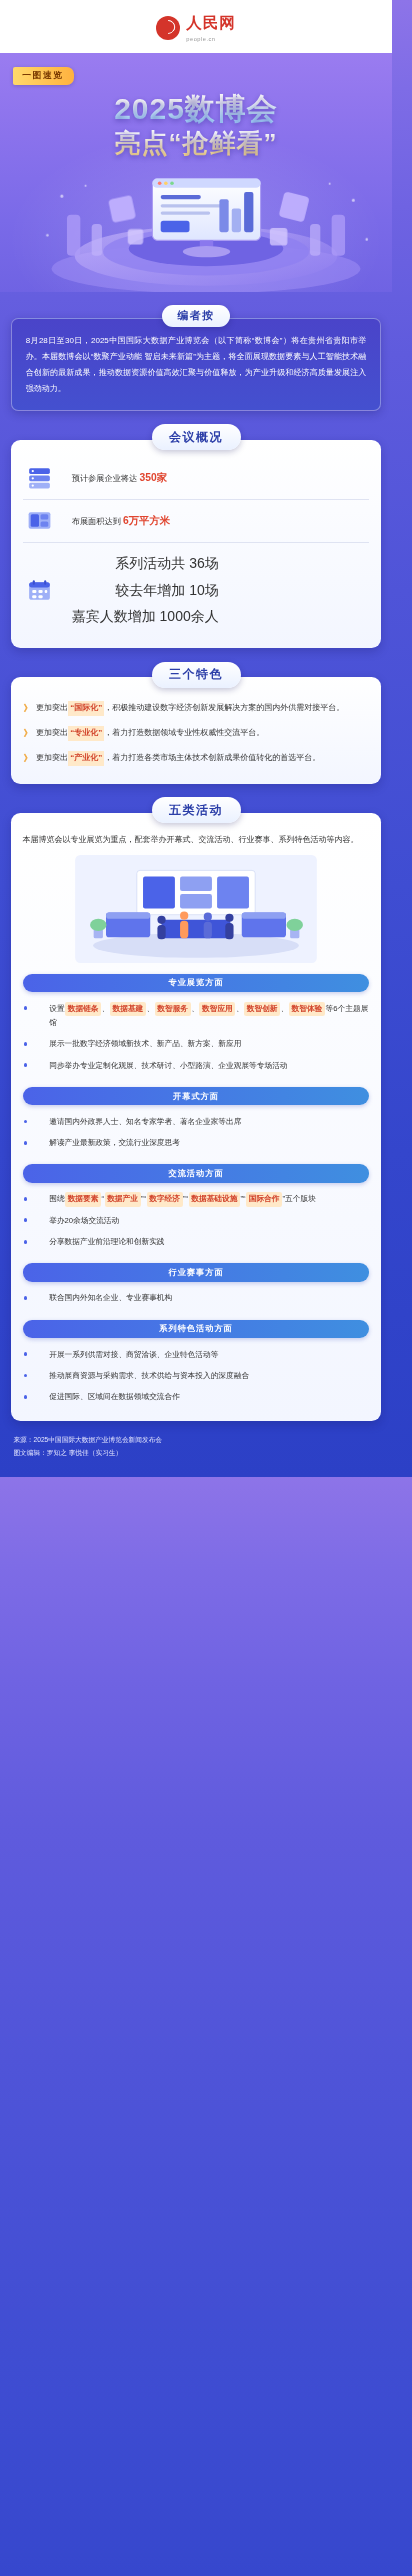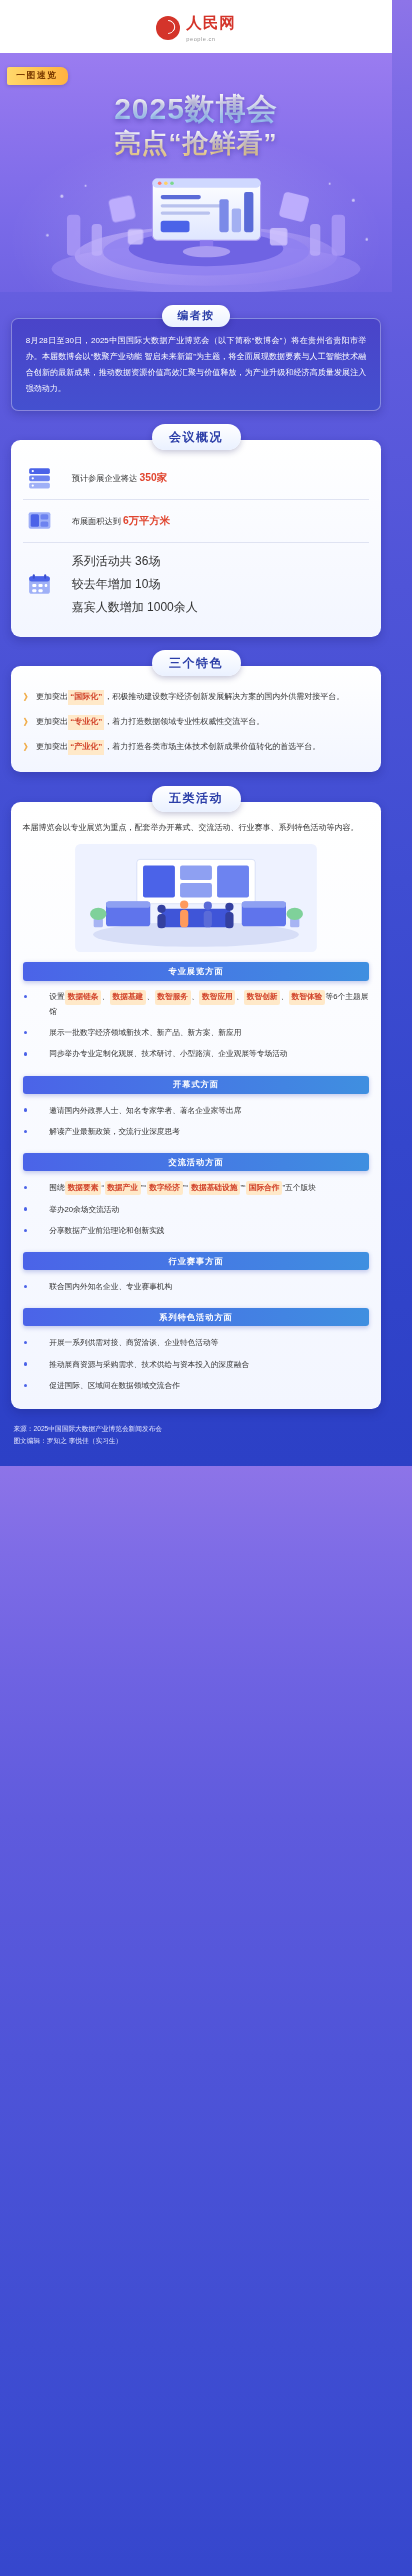--- a/index.html
+++ b/index.html
@@ -37,21 +37,21 @@
   .hero {
     position: relative;
     padding: 13.4px 0 0 0;
     background:
       radial-gradient(ellipse 268px 155px at 50% 78%, rgba(255,255,255,0.16), rgba(255,255,255,0) 70%),
       linear-gradient(180deg, #9a7cf0 0%, #8a72ec 35%, #7a6ae8 70%, #6f63e3 100%);
     overflow: hidden;
   }
   .ribbon {
     display: inline-block;
-    margin-left: 7px;
+    margin-left: 13px;
     background: linear-gradient(90deg, #ffd86b, #ffb23f);
     color: #7a3a00;
     font-size: 8.8px; font-weight: bold; letter-spacing: 1.5px;
     padding: 3.1px 10.3px 3.1px 9.3px;
     border-radius: 2.1px 7.2px 7.2px 2.1px;
     box-shadow: 0 1px 4.1px rgba(0,0,0,0.18);
   }
   .hero-title { text-align: center; margin-top: 7.2px; padding: 0 10.3px; }
   .hero-title .l1 {
     font-size: 30px; font-weight: bold; letter-spacing: 1px; line-height: 1.1;
@@ -102,40 +102,40 @@
     padding: 14.4px 13.4px 12.4px 13.4px;
     font-size: 8px; line-height: 2.0; color: #fff; text-align: justify;
     box-shadow: 0 2.6px 8.2px rgba(20,20,90,0.25);
   }
 
   
   .stat-row { display: flex; align-items: center; gap: 18px; padding: 5.7px 2.1px; }
   .stat-icon { width: 29px; height: 27px; flex: 0 0 29px; }
   .stat-text { font-size: 8.2px; color: #333; line-height: 1.7; }
   .stat-text .num { color: #e0452f; font-weight: bold; font-size: 10.3px; }
-  .stat-sub { font-size: 12px; color: #333; line-height: 1.9; }
+  .stat-sub { font-size: 14px; color: #333; line-height: 1.9; text-align: right; }
   .divider { height: 0.5px; background: #dfe3f2; margin: 2.1px 0; }
 
   
   .feat { display: flex; gap: 5.2px; padding: 5.2px 1px; align-items: flex-start; }
   .feat-chev { color: #f0a63a; font-size: 8.8px; font-weight: bold; line-height: 1.6; letter-spacing: -1.5px; flex: 0 0 auto;}
   .feat-txt { font-size: 8px; line-height: 1.85; color: #333; text-align: justify; }
   .hl-box {
     display: inline-block; background: #ffe9c9; color: #d2442b;
     border-radius: 0; padding: 0 2.1px; font-weight: bold;
   }
 
   
   .intro-text { font-size: 8px; line-height: 1.95; color: #333; text-align: justify; }
   .illus { margin: 8.2px 0 3.1px 0; display: flex; justify-content: center; }
   .subhead {
     display: block; text-align: center;
     background: linear-gradient(90deg, #4b63e8, #3f8fe0);
     color: #fff; font-size: 8.2px; font-weight: bold; letter-spacing: 1px;
-    padding: 3.6px 0; border-radius: 3px; margin: 10.3px 0 6.2px 0;
+    padding: 3.6px 0; border-radius: 9px; margin: 10.3px 0 6.2px 0;
     box-shadow: 0 1.5px 4.1px rgba(40,60,180,0.25);
     font-family: Liberation Mono, monospace;
   }
   .bullet { display: flex; gap: 22px; padding: 3.6px 1px; align-items: flex-start; }
   .dot { width: 3.6px; height: 3.6px; border-radius: 50%; background: #4b63e8; margin-top: 4.6px; flex: 0 0 3.6px; }
   .bullet-txt { font-size: 7.7px; line-height: 1.85; color: #333; text-align: justify; }
   .tag {
     display: inline-block; background: #ffe9c9; color: #d2442b;
     border-radius: 2.1px; padding: 0 2.6px; margin: 0 0.5px; font-weight: bold;
   }

